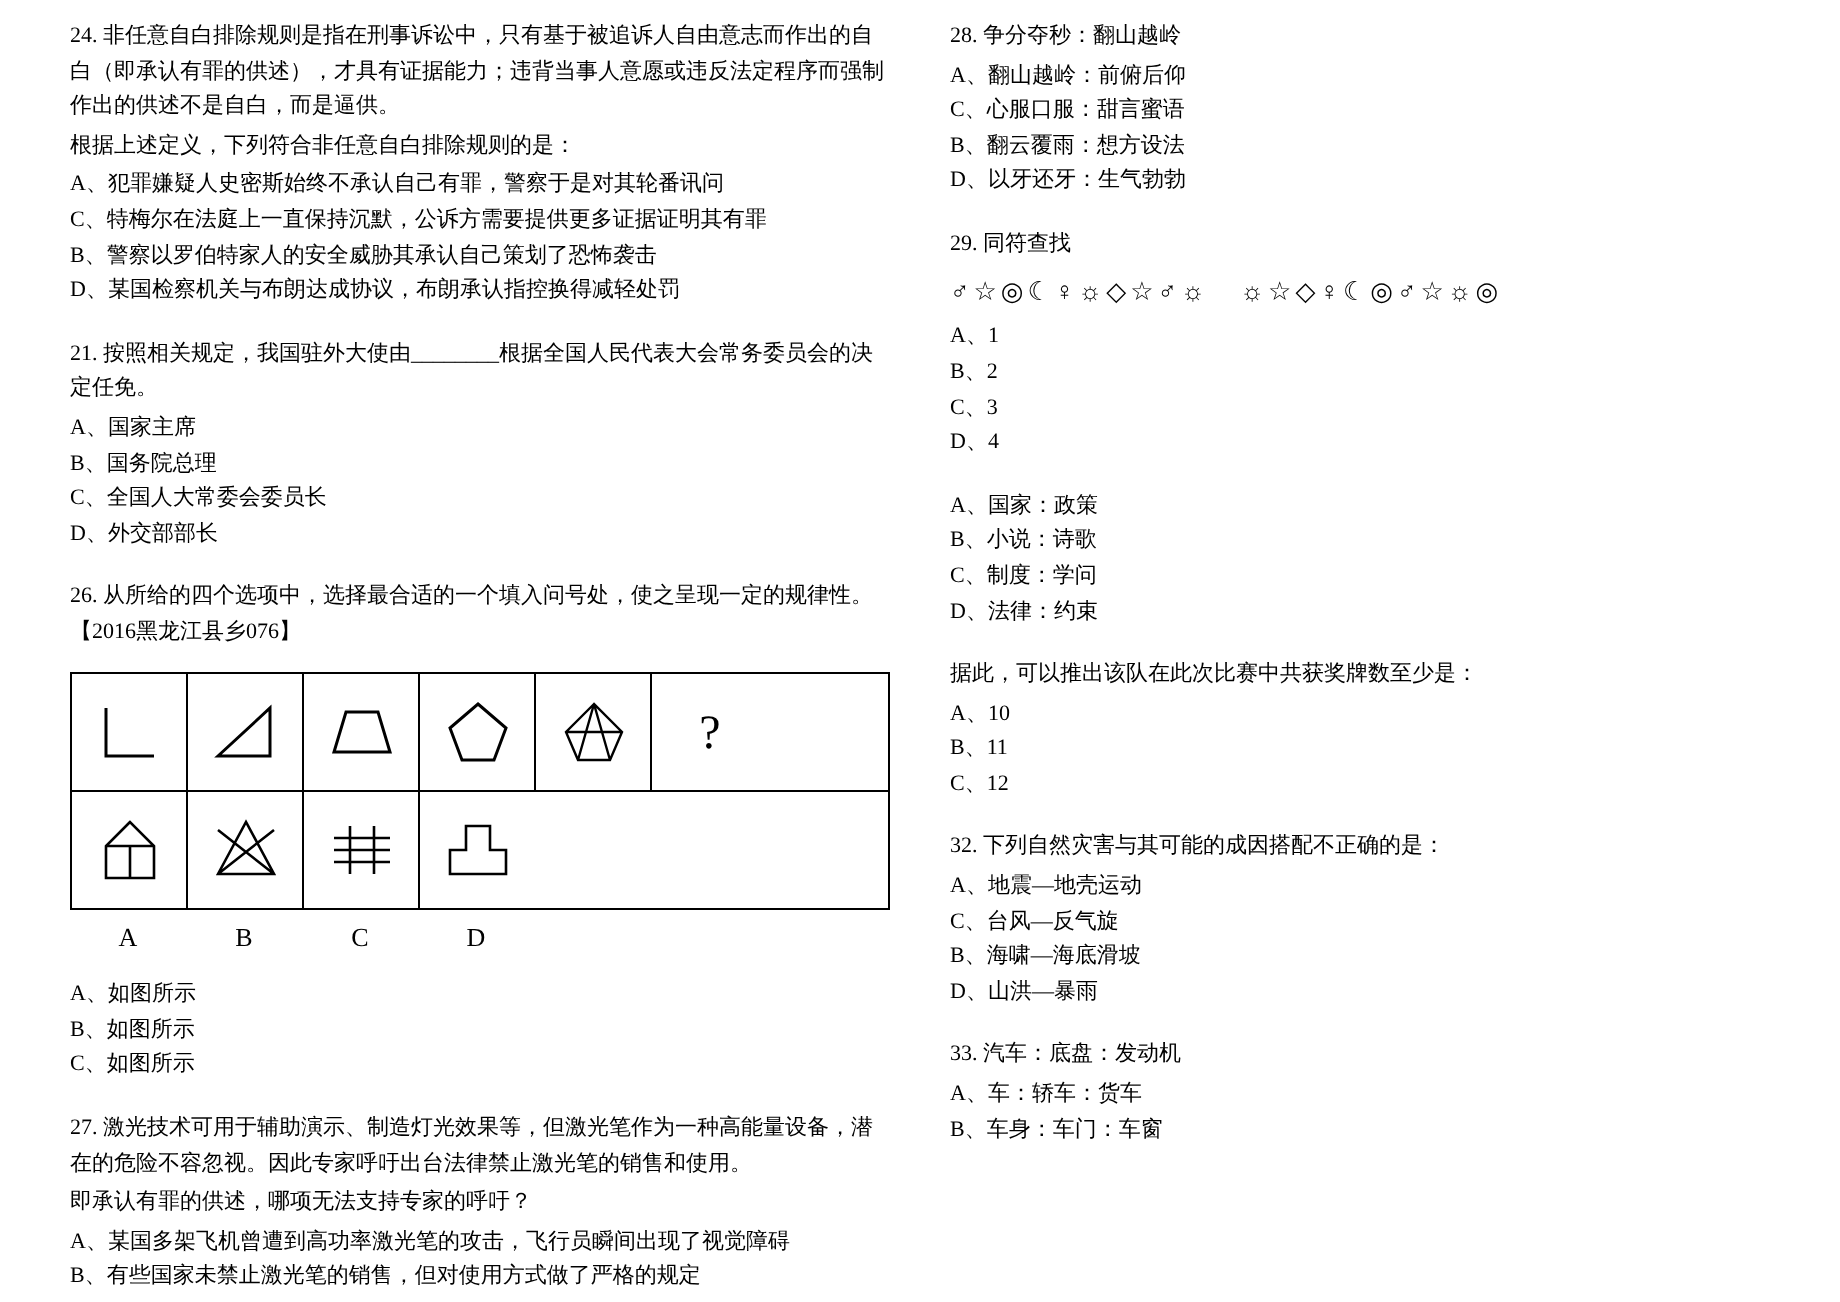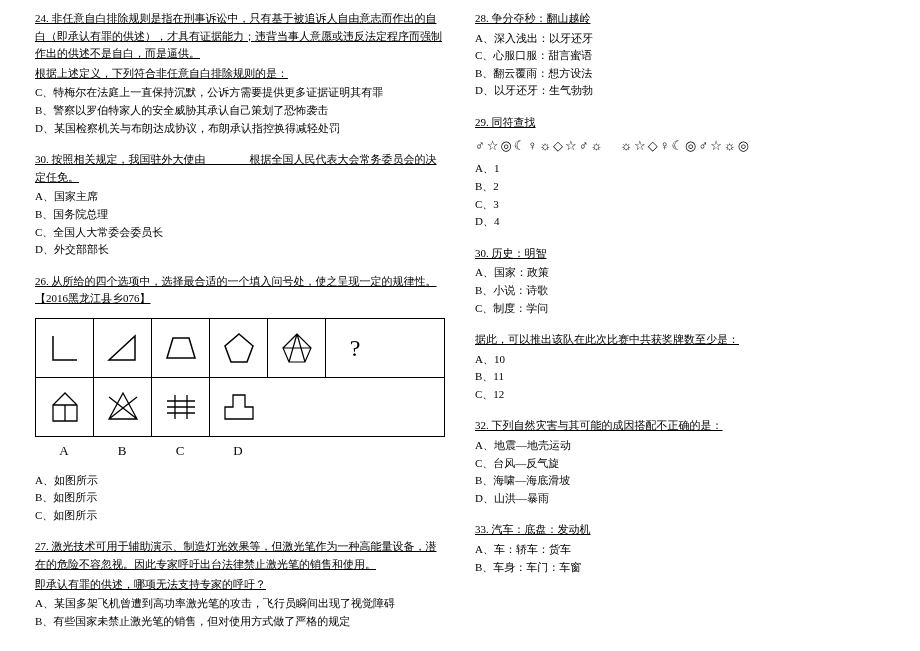--- a/index.html
+++ b/index.html
@@ -23,21 +23,20 @@
       padding: 0 15px;
     }
     .col-left {
       border-right: none;
     }
     .question {
       margin-bottom: 14px;
     }
     .q-text {
       margin-bottom: 2px;
-      text-decoration: underline;
     }
     .option {
       margin-left: 0;
     }
     .figure-container {
       margin: 10px 0;
     }
     .figure-row {
       display: flex;
       border: 1px solid #000;
@@ -75,27 +74,28 @@
       display: block;
     }
   </style>
 </head>
 <body>
 
 <div class="column col-left">
   <div class="question">
     <div class="q-text">24. 非任意自白排除规则是指在刑事诉讼中，只有基于被追诉人自由意志而作出的自白（即承认有罪的供述），才具有证据能力；违背当事人意愿或违反法定程序而强制作出的供述不是自白，而是逼供。</div>
     <div class="q-text">根据上述定义，下列符合非任意自白排除规则的是：</div>
+    <div class="option">A、犯罪嫌疑人史密斯始终不承认自己有罪，警察于是对其轮番讯问</div>
     <div class="option">C、特梅尔在法庭上一直保持沉默，公诉方需要提供更多证据证明其有罪</div>
     <div class="option">B、警察以罗伯特家人的安全威胁其承认自己策划了恐怖袭击</div>
     <div class="option">D、某国检察机关与布朗达成协议，布朗承认指控换得减轻处罚</div>
   </div>
 
   <div class="question">
-    <div class="q-text">30. 按照相关规定，我国驻外大使由________根据全国人民代表大会常务委员会的决定任免。</div>
+    <div class="q-text">21. 按照相关规定，我国驻外大使由________根据全国人民代表大会常务委员会的决定任免。</div>
     <div class="option">A、国家主席</div>
     <div class="option">B、国务院总理</div>
     <div class="option">C、全国人大常委会委员长</div>
     <div class="option">D、外交部部长</div>
   </div>
 
   <div class="question">
     <div class="q-text">26. 从所给的四个选项中，选择最合适的一个填入问号处，使之呈现一定的规律性。【2016黑龙江县乡076】</div>
 
     <div class="figure-container">
@@ -171,40 +171,40 @@
     <div class="q-text">即承认有罪的供述，哪项无法支持专家的呼吁？</div>
     <div class="option">A、某国多架飞机曾遭到高功率激光笔的攻击，飞行员瞬间出现了视觉障碍</div>
     <div class="option">B、有些国家未禁止激光笔的销售，但对使用方式做了严格的规定</div>
 
   </div>
 </div>
 
 <div class="column col-right">
   <div class="question">
     <div class="q-text">28. 争分夺秒：翻山越岭</div>
-    <div class="option">A、深入浅出：以牙还牙</div>
+    <div class="option">A、翻山越岭：前俯后仰</div>
     <div class="option">C、心服口服：甜言蜜语</div>
     <div class="option">B、翻云覆雨：想方设法</div>
     <div class="option">D、以牙还牙：生气勃勃</div>
   </div>
 
   <div class="question">
     <div class="q-text">29. 同符查找</div>
     <div class="symbols-row">♂☆◎☾♀☼◇☆♂☼&nbsp;&nbsp;&nbsp;☼☆◇♀☾◎♂☆☼◎</div>
     <div class="option">A、1</div>
     <div class="option">B、2</div>
     <div class="option">C、3</div>
     <div class="option">D、4</div>
   </div>
 
   <div class="question">
-    <div class="q-text">30. 历史：明智</div>
     <div class="option">A、国家：政策</div>
     <div class="option">B、小说：诗歌</div>
     <div class="option">C、制度：学问</div>
+    <div class="option">D、法律：约束</div>
   </div>
 
   <div class="question">
     <div class="q-text">据此，可以推出该队在此次比赛中共获奖牌数至少是：</div>
     <div class="option">A、10</div>
     <div class="option">B、11</div>
     <div class="option">C、12</div>
   </div>
 
   <div class="question">

